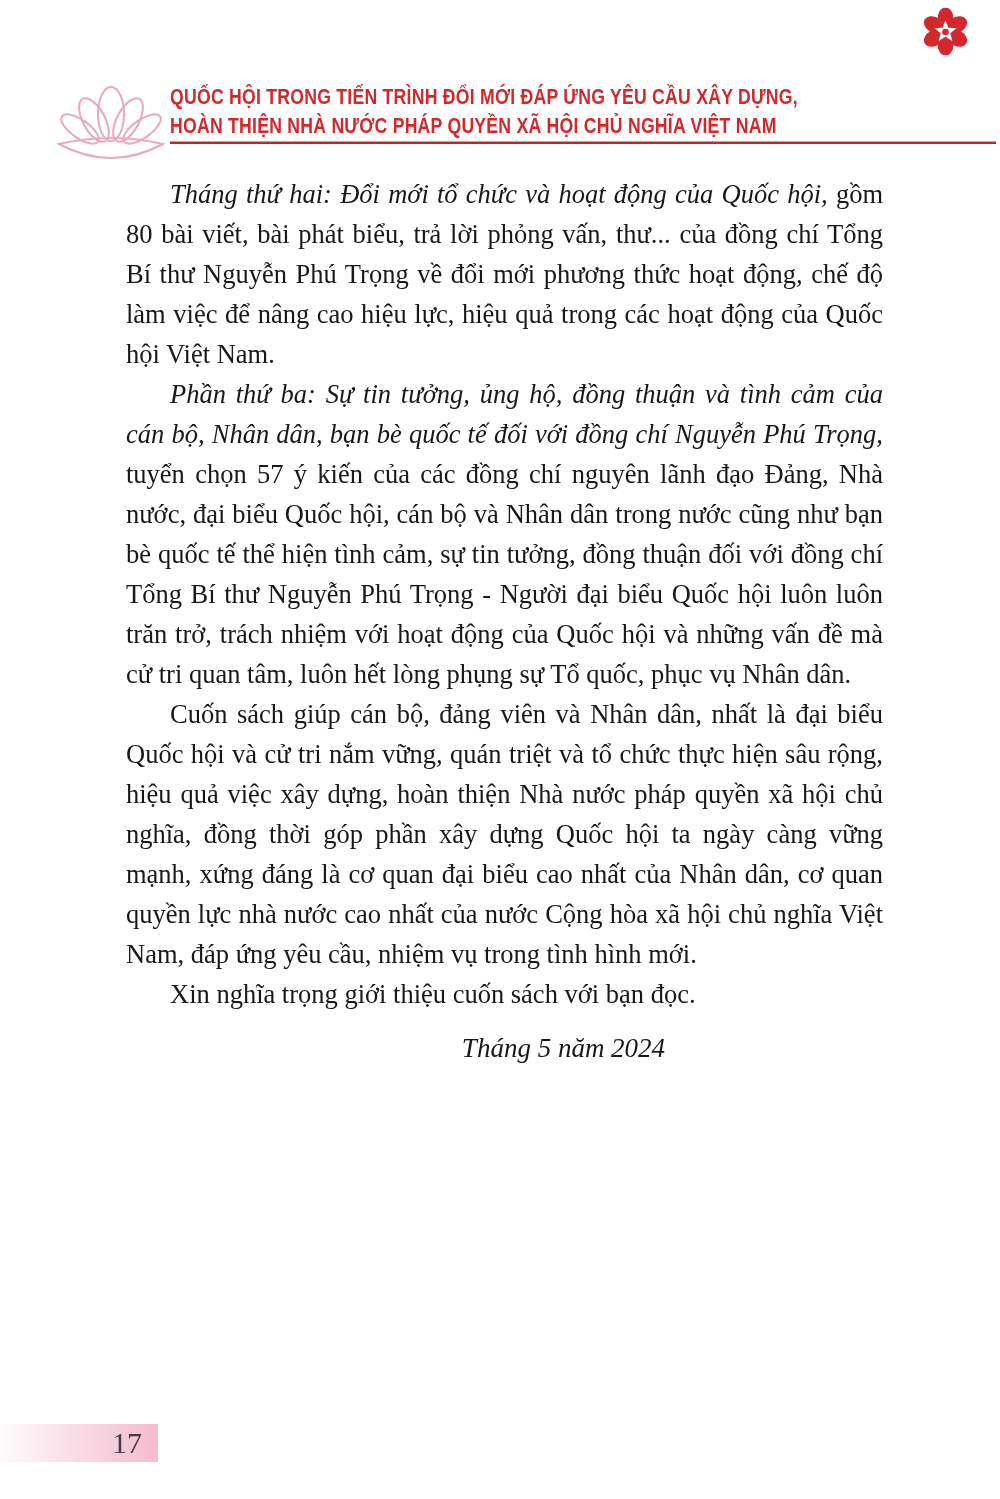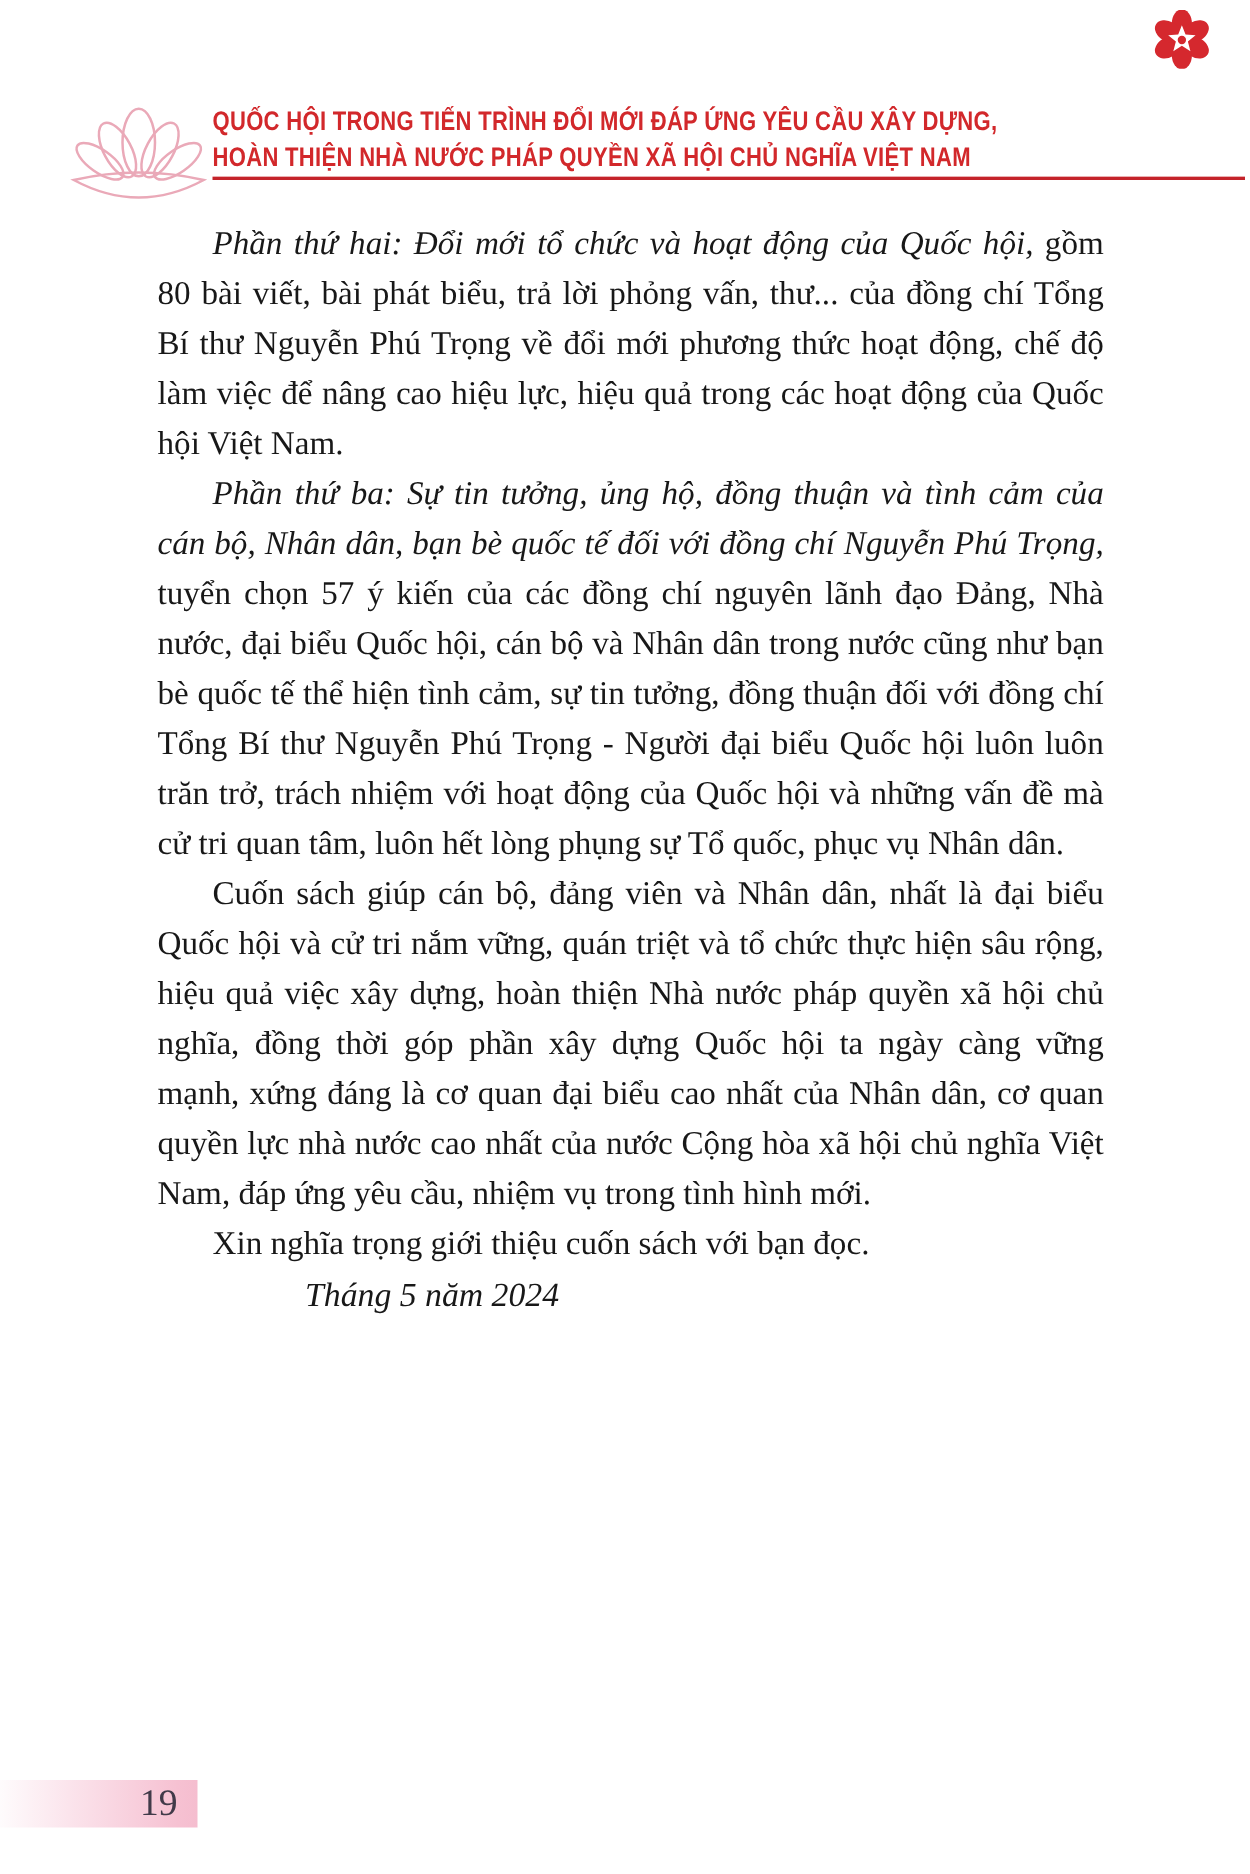--- a/index.html
+++ b/index.html
@@ -59,21 +59,22 @@
     font-size: 26.5px;
     line-height: 40px;
     color: #181818;
     text-align: justify;
   }
   .body-text p { margin: 0; text-indent: 44px; }
   .body-text p.continuation { text-indent: 0; }
   .lead-italic { font-style: italic; }
 
   .colophon {
-    margin-top: 2px;
+    margin-top: 14px;
+    text-align: center;
     padding-left: 118px;
   }
   .colophon .pub-date { font-style: italic; font-size: 27px; line-height: 40px; }
   .colophon .publisher { font-size: 26.5px; line-height: 42px; letter-spacing: 0.5px; }
 
   
   .page-number-bar {
     position: absolute;
     left: 0;
     top: 1424px;
@@ -120,27 +121,27 @@
       <path d="M4,64 Q56,52 108,64 Q56,92 4,64 Z"></path>
     </svg>
     <div class="header-text">
       <div class="header-line">QUỐC HỘI TRONG TIẾN TRÌNH ĐỔI MỚI ĐÁP ỨNG YÊU CẦU XÂY DỰNG,</div>
       <div class="header-line">HOÀN THIỆN NHÀ NƯỚC PHÁP QUYỀN XÃ HỘI CHỦ NGHĨA VIỆT NAM</div>
     </div>
     <div class="header-rule"></div>
   </div>
 
   <div class="body-text">
-    <p><span class="lead-italic">Phần thứ hai: Đổi mới tổ chức và hoạt động của Quốc hội,</span><span> gồm 80 bài viết, bài phát biểu, trả lời phỏng vấn, thư... của đồng chí Tổng Bí thư Nguyễn Phú Trọng về đổi mới phương thức hoạt động, chế độ làm việc để nâng cao hiệu lực, hiệu quả trong các hoạt động của Quốc hội Việt Nam.</span></p>
+    <p><span class="lead-italic">Tháng thứ hai: Đổi mới tổ chức và hoạt động của Quốc hội,</span><span> gồm 80 bài viết, bài phát biểu, trả lời phỏng vấn, thư... của đồng chí Tổng Bí thư Nguyễn Phú Trọng về đổi mới phương thức hoạt động, chế độ làm việc để nâng cao hiệu lực, hiệu quả trong các hoạt động của Quốc hội Việt Nam.</span></p>
     <p><span class="lead-italic">Phần thứ ba: Sự tin tưởng, ủng hộ, đồng thuận và tình cảm của cán bộ, Nhân dân, bạn bè quốc tế đối với đồng chí Nguyễn Phú Trọng,</span><span> tuyển chọn 57 ý kiến của các đồng chí nguyên lãnh đạo Đảng, Nhà nước, đại biểu Quốc hội, cán bộ và Nhân dân trong nước cũng như bạn bè quốc tế thể hiện tình cảm, sự tin tưởng, đồng thuận đối với đồng chí Tổng Bí thư Nguyễn Phú Trọng - Người đại biểu Quốc hội luôn luôn trăn trở, trách nhiệm với hoạt động của Quốc hội và những vấn đề mà cử tri quan tâm, luôn hết lòng phụng sự Tổ quốc, phục vụ Nhân dân.</span></p>
     <p>Cuốn sách giúp cán bộ, đảng viên và Nhân dân, nhất là đại biểu Quốc hội và cử tri nắm vững, quán triệt và tổ chức thực hiện sâu rộng, hiệu quả việc xây dựng, hoàn thiện Nhà nước pháp quyền xã hội chủ nghĩa, đồng thời góp phần xây dựng Quốc hội ta ngày càng vững mạnh, xứng đáng là cơ quan đại biểu cao nhất của Nhân dân, cơ quan quyền lực nhà nước cao nhất của nước Cộng hòa xã hội chủ nghĩa Việt Nam, đáp ứng yêu cầu, nhiệm vụ trong tình hình mới.</p>
     <p>Xin nghĩa trọng giới thiệu cuốn sách với bạn đọc.</p>
 
     <div class="colophon">
       <div class="pub-date">Tháng 5 năm 2024</div>
     </div>
   </div>
 
   <div class="page-number-bar">
-    <span class="page-number">19</span>
+    <span class="page-number">17</span>
   </div>
 
 </div>
 
 </body></html>

